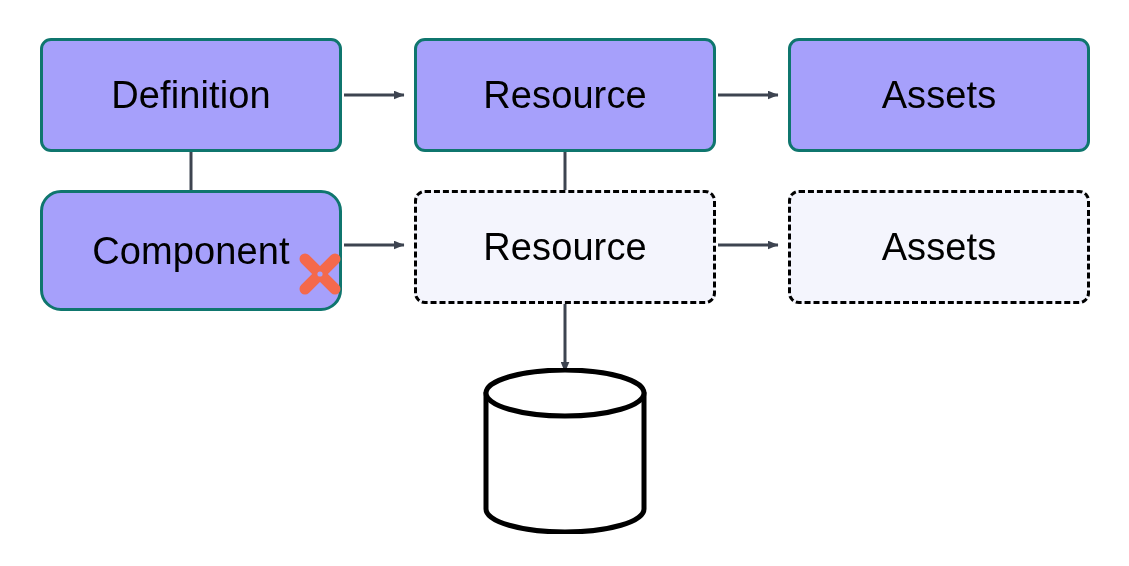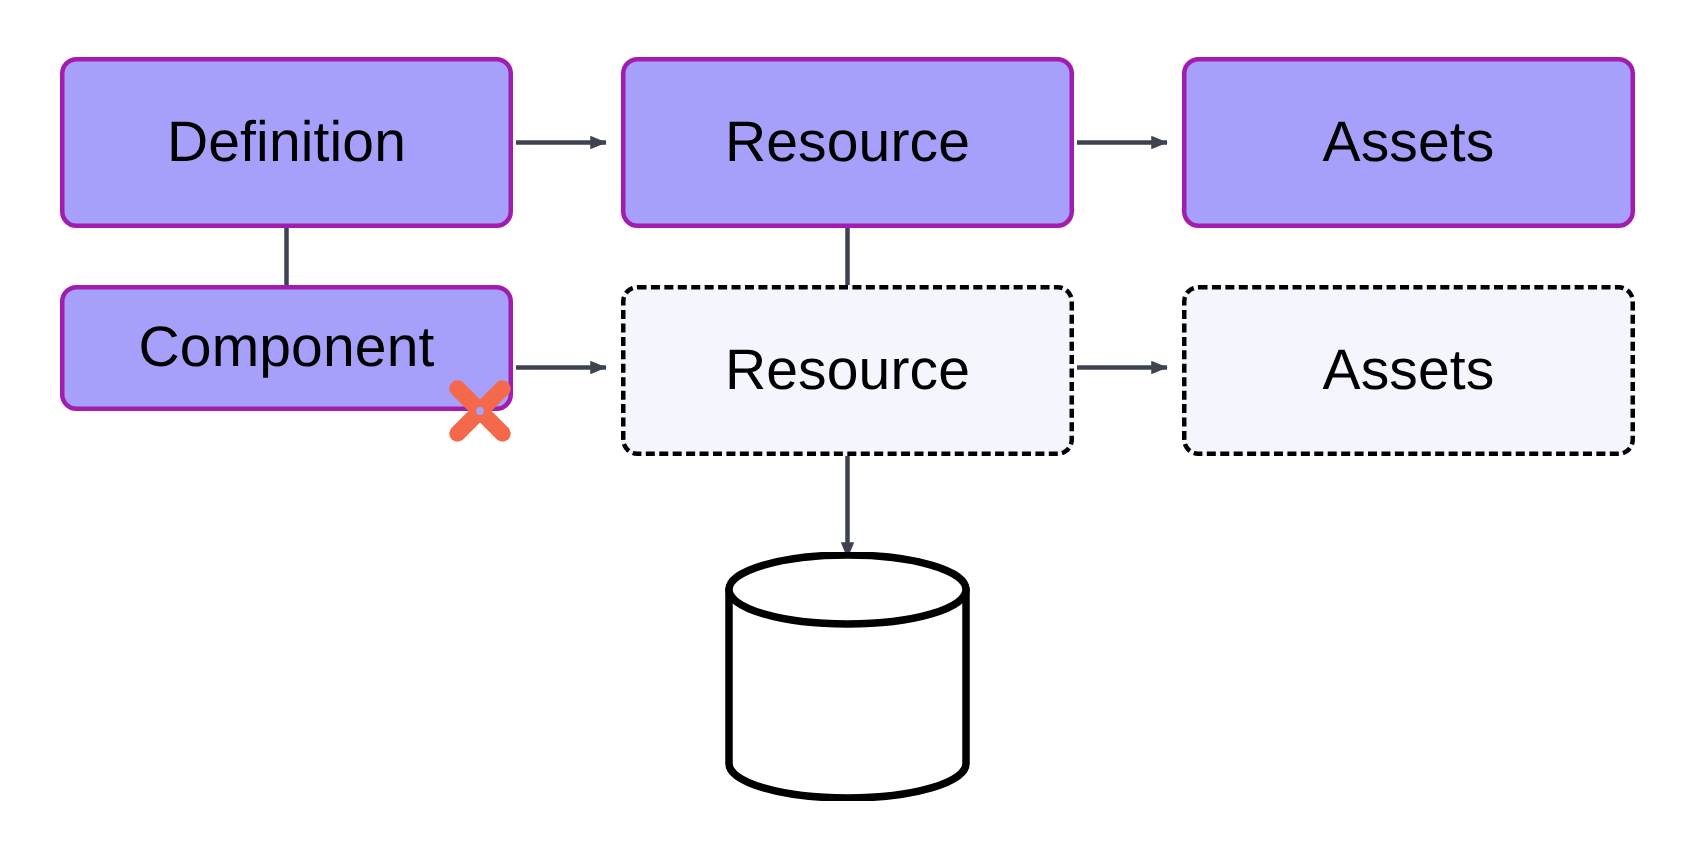--- a/index.html
+++ b/index.html
@@ -29,21 +29,21 @@
   .node-box {
     position: absolute;
     box-sizing: border-box;
     display: flex;
     align-items: center;
     justify-content: center;
     border-radius: 11px;
     z-index: 3;
   }
   .node-box.solid {
-    border: 3px solid #a21caf;
+    border: 3px solid #0f766e;
     background: #a6a0fb;
   }
   .node-box.dashed {
     border: 3px dashed #000000;
     background: #f4f5fd;
   }
   .node-label {
     font-size: 38px;
     line-height: 1;
     color: #000000;
@@ -107,21 +107,21 @@
   </div>
 
   <div class="node-box solid" style="left:414px; top:38px; width:302px; height:114px;">
     <span class="node-label">Resource</span>
   </div>
 
   <div class="node-box solid" style="left:788px; top:38px; width:302px; height:114px;">
     <span class="node-label">Assets</span>
   </div>
 
-  <div class="node-box solid" style="left:40px; top:190px; width:302px; height:84px;">
+  <div class="node-box solid" style="left:40px; top:190px; width:302px; height:121px;border-radius:21px;">
     <span class="node-label">Component</span>
   </div>
 
   <div class="node-box dashed" style="left:414px; top:190px; width:302px; height:114px;">
     <span class="node-label">Resource</span>
   </div>
 
   <div class="node-box dashed" style="left:788px; top:190px; width:302px; height:114px;">
     <span class="node-label">Assets</span>
   </div>

